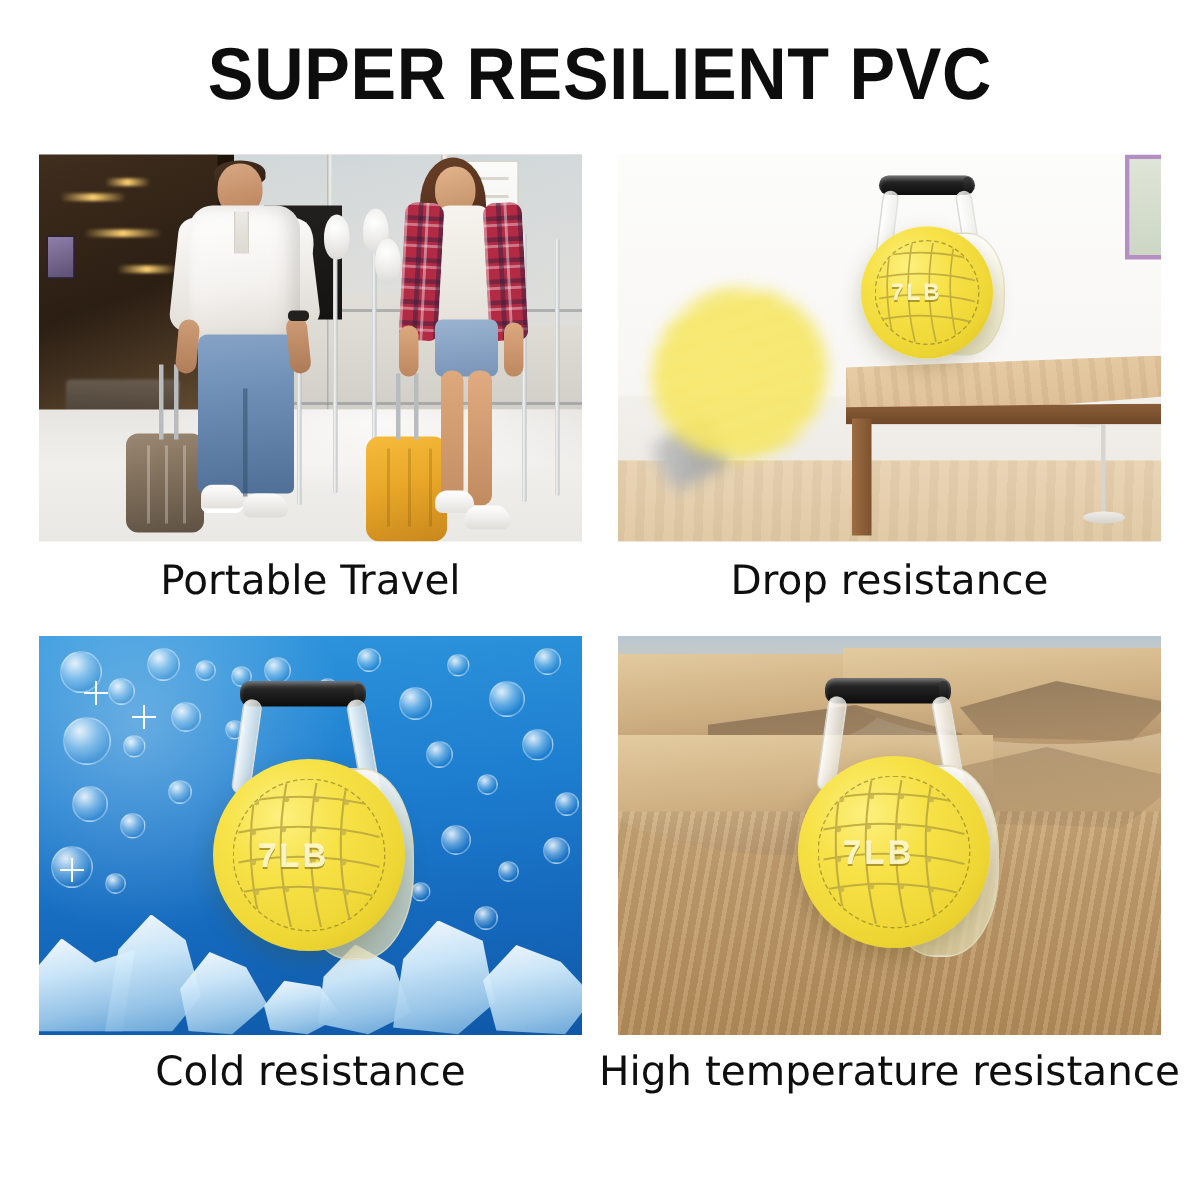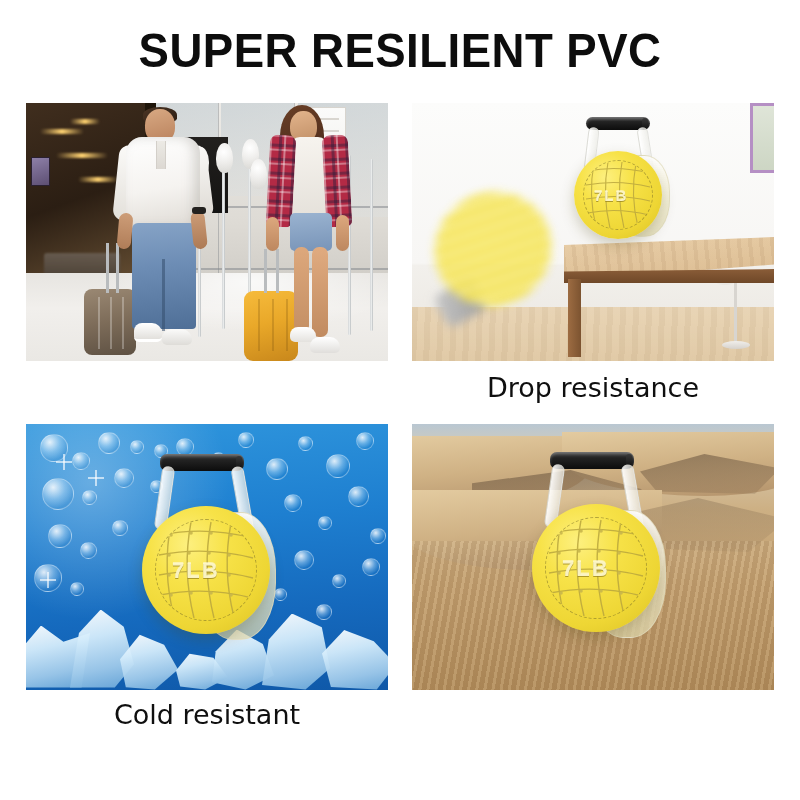--- a/index.html
+++ b/index.html
@@ -550,20 +550,21 @@
         <div class="w-plaidR"></div>
         <div class="w-shorts"></div>
         <div class="w-armL"></div>
         <div class="w-armR"></div>
         <div class="w-legL"></div>
         <div class="w-legR"></div>
         <div class="w-shoeL"></div>
         <div class="w-shoeR"></div>
       </div>
     </div>
+    <div class="caption">Portable Travel</div>
   </div>
 
   <div class="cell cell-tr">
     <div class="photo dropscene">
       <div class="ds-frame"></div>
       <div class="ds-floor"></div>
       <div class="ds-lamp"></div>
       <div class="ds-lampstem"></div>
       <div class="ds-lampbase"></div>
       <div class="ds-tabletop"></div>
@@ -687,21 +688,21 @@
                   <circle cx="35" cy="73" r="1.8"></circle>
                 <circle cx="55" cy="73" r="1.8"></circle>
                   <circle cx="75" cy="75" r="1.8"></circle>
               </g>
             </svg>
           </div>
           <div class="kb-label" style="left:30px;top:52px;font-size:22px;">7LB</div>
         </div>
       </div>
     </div>
-    <div class="caption">Cold resistant</div>
+    <div class="caption">Cold resistance</div>
   </div>
 
   <div class="cell cell-br">
     <div class="photo desertscene">
       <div class="dn-sky"></div>
       <div class="dn-dune" style="left:-20px;top:12px;width:200px;height:70px;border-radius:0 0 60% 40%;"></div>
       <div class="dn-dune" style="left:150px;top:8px;width:240px;height:64px;border-radius:0 0 40% 60%;"></div>
       <div class="dn-shadow" style="left:60px;top:46px;width:170px;height:44px;clip-path:polygon(0 30%,58% 0,100% 44%,76% 100%,0 86%);"></div>
       <div class="dn-shadow" style="left:228px;top:30px;width:140px;height:40px;clip-path:polygon(0 44%,46% 0,100% 36%,82% 100%,12% 94%);"></div>
       <div class="dn-dune" style="left:-10px;top:66px;width:260px;height:80px;border-radius:0 0 50% 50%;"></div>
@@ -745,15 +746,16 @@
                   <circle cx="35" cy="73" r="1.8"></circle>
                 <circle cx="55" cy="73" r="1.8"></circle>
                   <circle cx="75" cy="75" r="1.8"></circle>
               </g>
             </svg>
           </div>
           <div class="kb-label" style="left:30px;top:52px;font-size:22px;">7LB</div>
         </div>
       </div>
     </div>
+    <div class="caption">High temperature resistance</div>
   </div>
 
 </div>
 
 </body></html>

